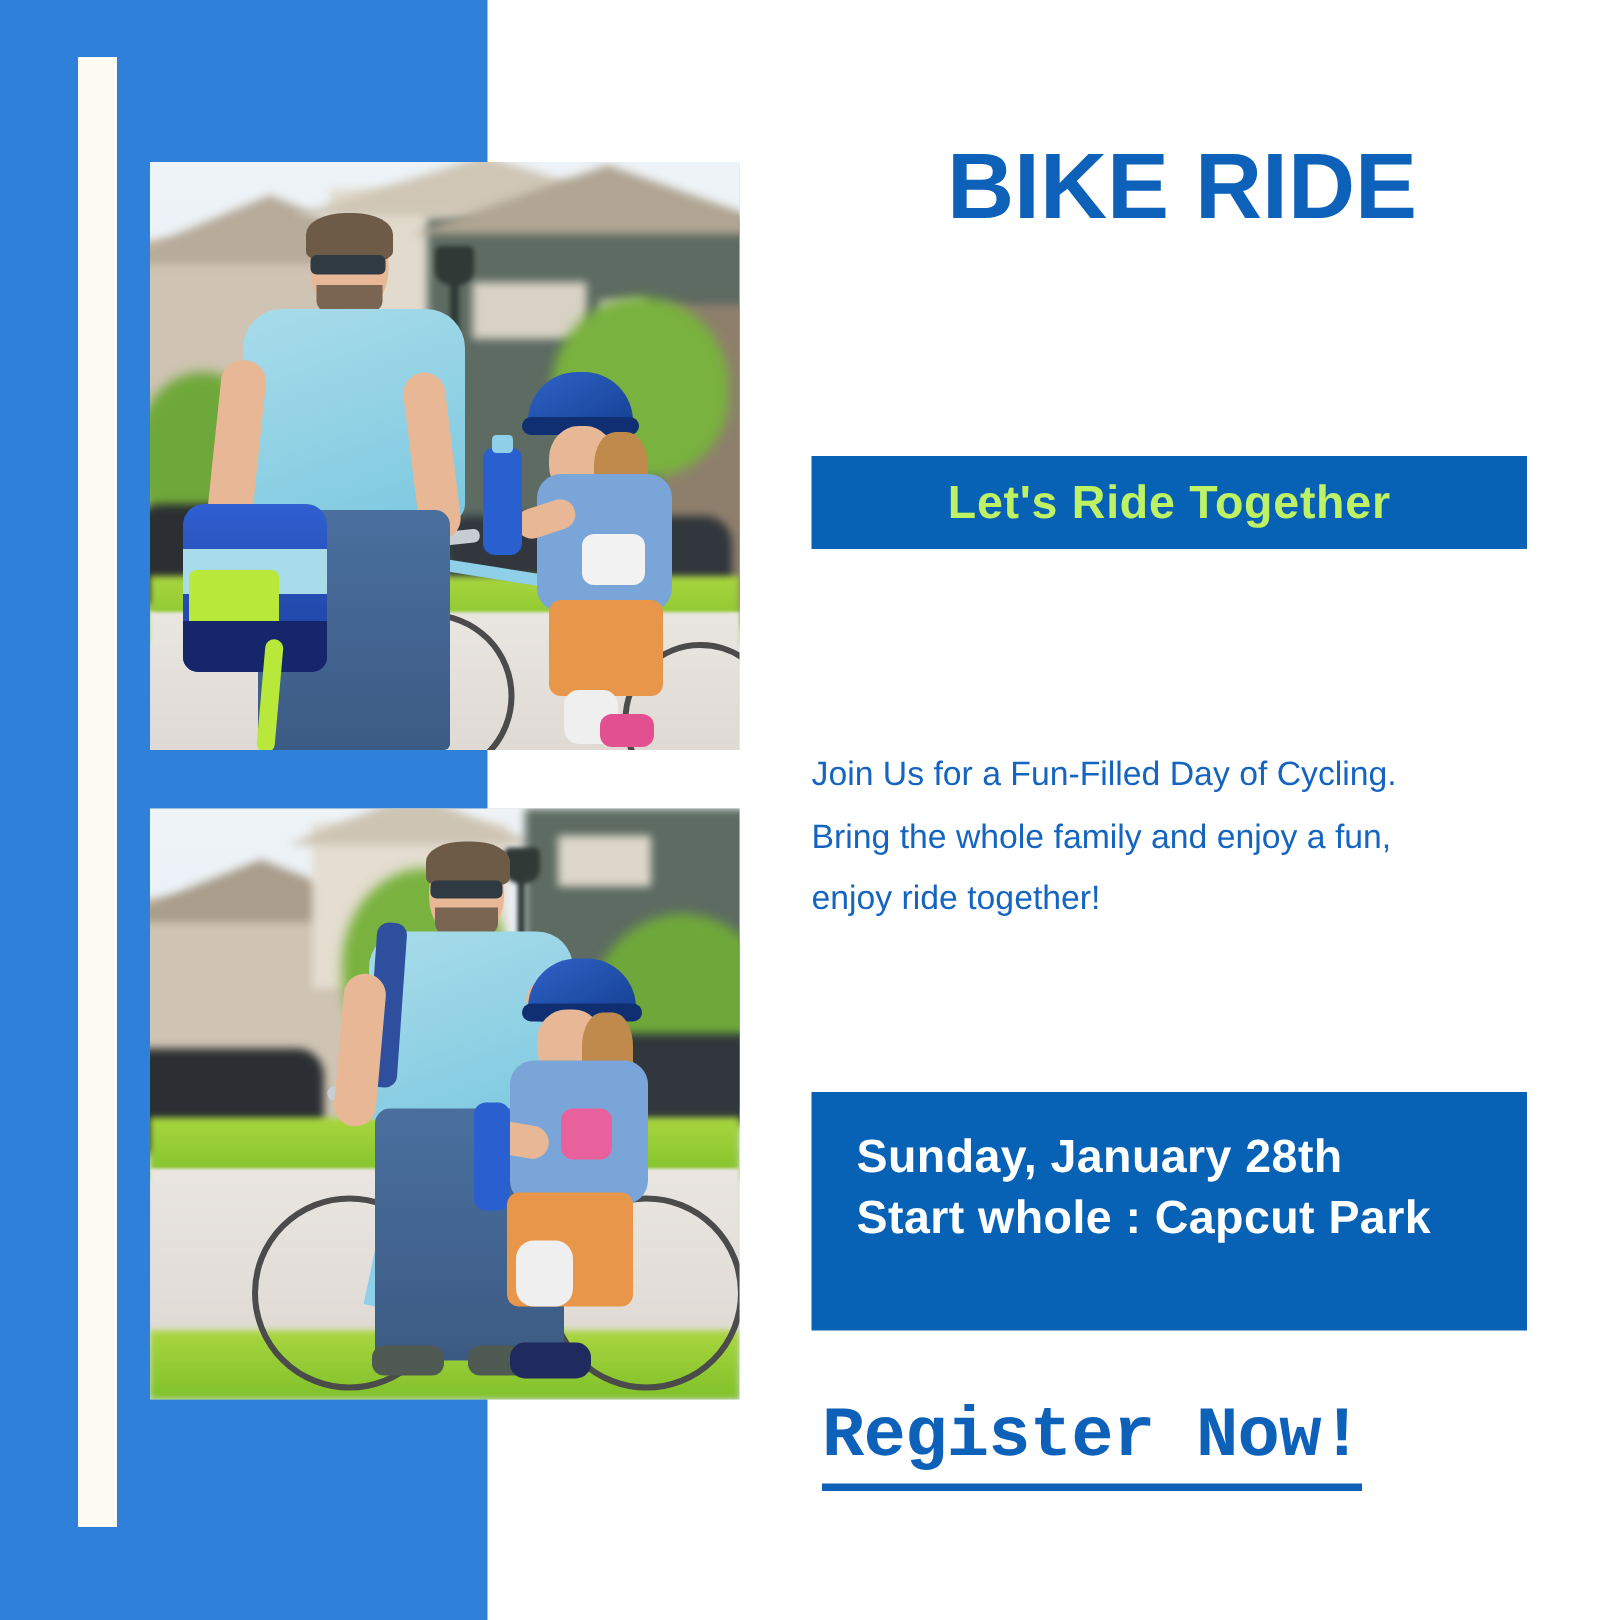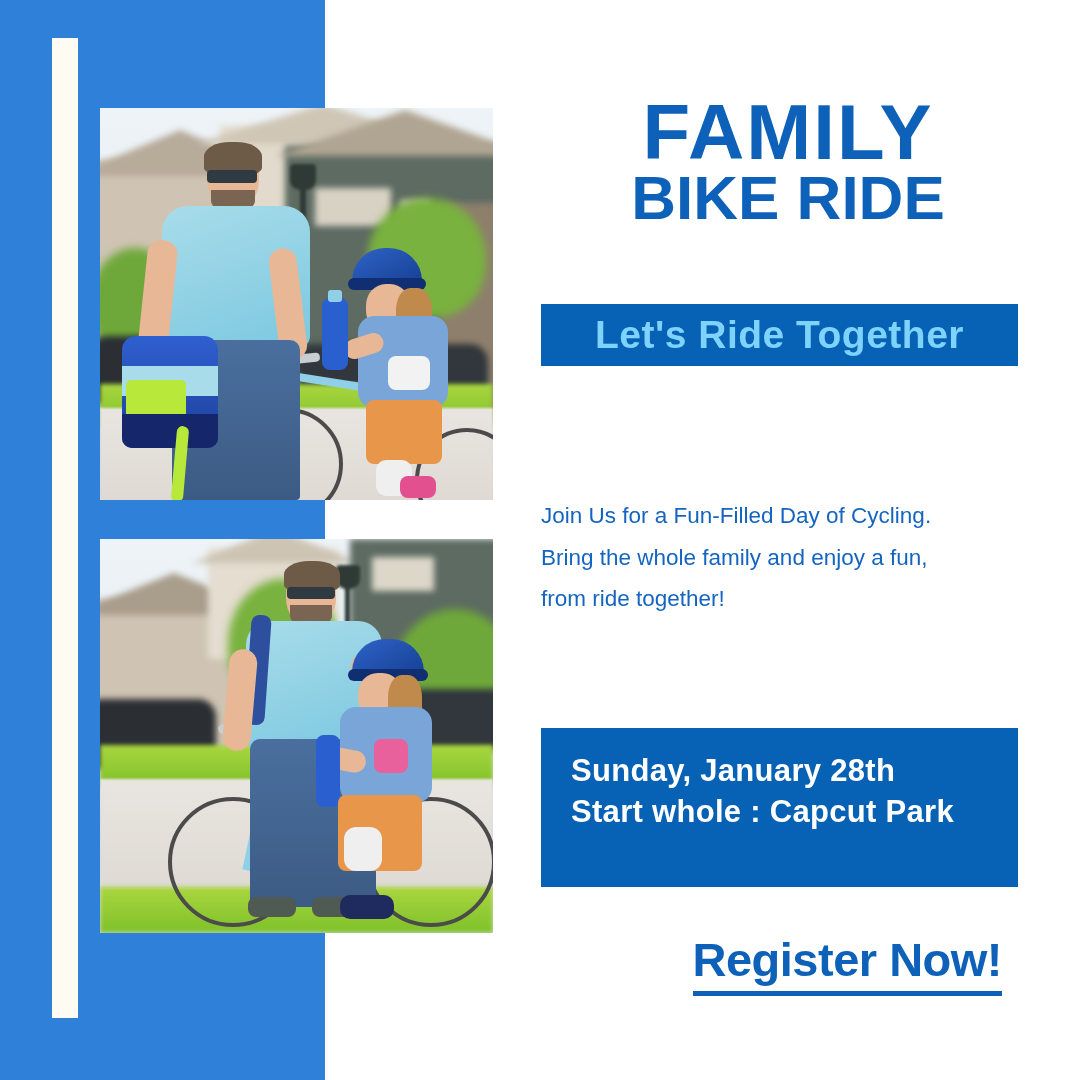--- a/index.html
+++ b/index.html
@@ -66,40 +66,40 @@
     font-family:"Liberation Sans", sans-serif;
   }
   .title .l1{display:block;letter-spacing:2px;}
   .title .l2{display:block;letter-spacing:0px;font-size:62px;}
 
   .subtitle-band{
     position:absolute;left:541px;top:304px;width:477px;height:62px;
     background:#0761B4;display:flex;align-items:center;justify-content:center;
   }
   .subtitle-band span{
-    color:#7dd3fc;font-weight:bold;font-size:39px;letter-spacing:0.5px;
+    color:#bef264;font-weight:bold;font-size:31px;letter-spacing:0.5px;
   }
 
   .body-copy{
     position:absolute;left:541px;top:495px;width:480px;
     color:#1565C0;font-size:22.5px;line-height:1.85;font-weight:500;
   }
   .body-copy p{margin:0;}
 
   .details{
     position:absolute;left:541px;top:728px;width:477px;height:159px;
     background:#0761B4;box-sizing:border-box;padding:22px 0 0 30px;
   }
   .details div{
     color:#ffffff;font-weight:bold;font-size:31px;line-height:1.33;
     letter-spacing:0.3px;
   }
 
   .cta{
-    position:absolute;left:525px;top:932px;width:477px;text-align:right;
+    position:absolute;left:548px;top:932px;width:477px;text-align:left;font-family:Liberation Mono, monospace;
   }
   .cta span{
     display:inline-block;color:#0E61B8;font-weight:bold;font-size:47px;
     letter-spacing:-0.5px;border-bottom:5px solid #0E61B8;padding-bottom:4px;
   }
 </style>
 </head>
 <body>
 
 <div id="poster">
@@ -216,32 +216,31 @@
     <div class="ph-layer shirt-kid" style="left:240px;top:168px;width:92px;height:96px;border-radius:16px;"></div>
     <div class="ph-layer skin" style="left:226px;top:210px;width:40px;height:22px;border-radius:11px;transform:rotate(10deg);"></div>
     <div class="ph-layer" style="left:216px;top:196px;width:24px;height:72px;background:#2a5fd0;border-radius:8px;"></div>
     <div class="ph-layer" style="left:274px;top:200px;width:34px;height:34px;background:#e8609c;border-radius:8px;"></div>
     <div class="ph-layer shorts-kid" style="left:238px;top:256px;width:84px;height:76px;border-radius:8px;"></div>
     <div class="ph-layer" style="left:244px;top:288px;width:38px;height:44px;background:#efefef;border-radius:12px;"></div>
     <div class="ph-layer" style="left:240px;top:356px;width:54px;height:24px;background:#1f2a5e;border-radius:10px;"></div>
   </div>
 
   <div class="title">
-    <span class="l1">FAMILY</span>
     <span class="l2">BIKE RIDE</span>
   </div>
 
   <div class="subtitle-band">
     <span>Let's Ride Together</span>
   </div>
 
   <div class="body-copy">
     <p>Join Us for a Fun-Filled Day of Cycling.</p>
     <p>Bring the whole family and enjoy a fun,</p>
-    <p>from ride together!</p>
+    <p>enjoy ride together!</p>
   </div>
 
   <div class="details">
     <div>Sunday, January 28th</div>
     <div>Start whole : Capcut Park</div>
   </div>
 
   <div class="cta">
     <span>Register Now!</span>
   </div>

